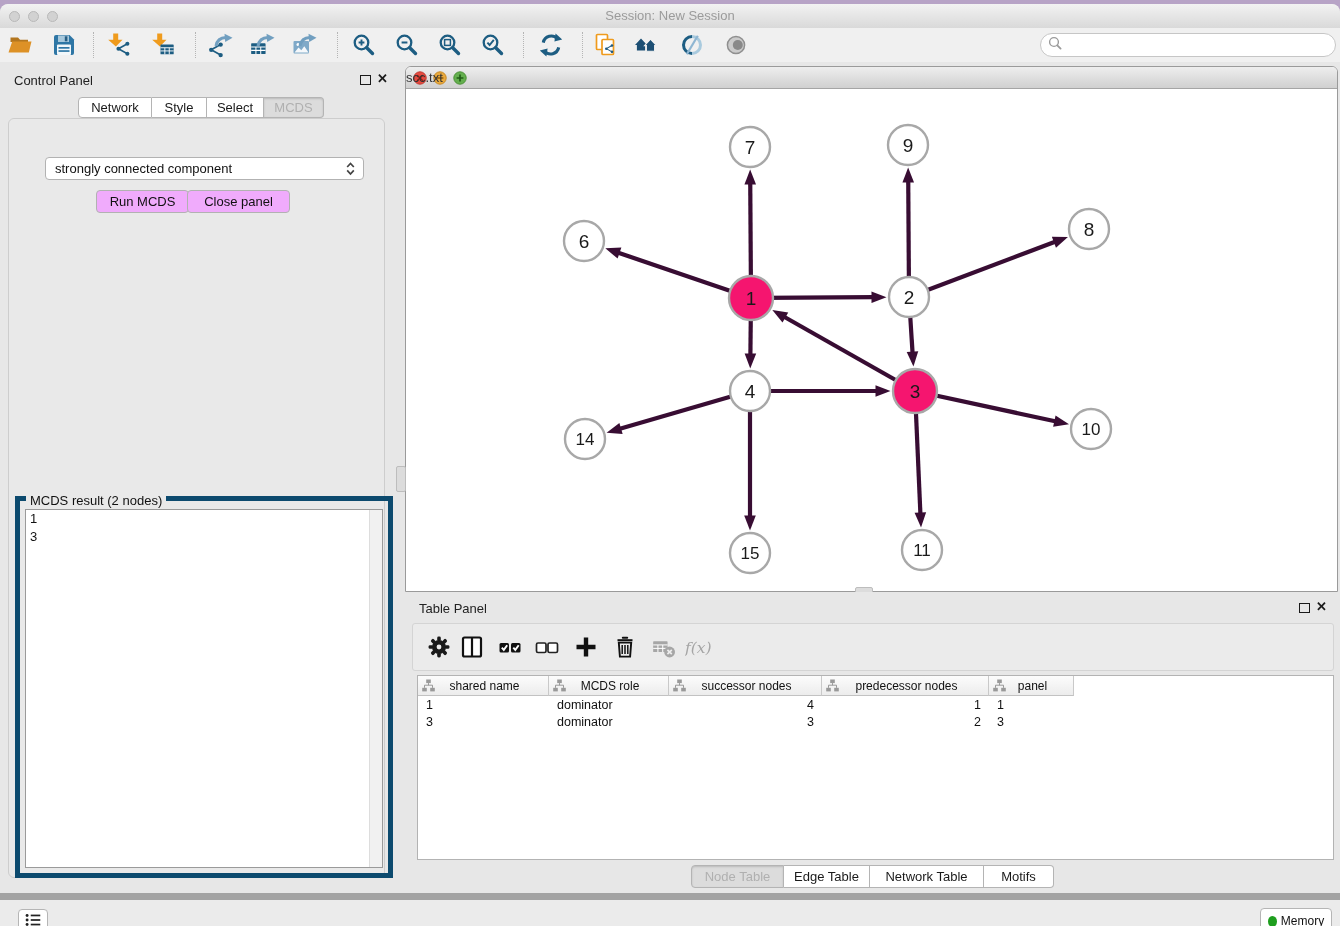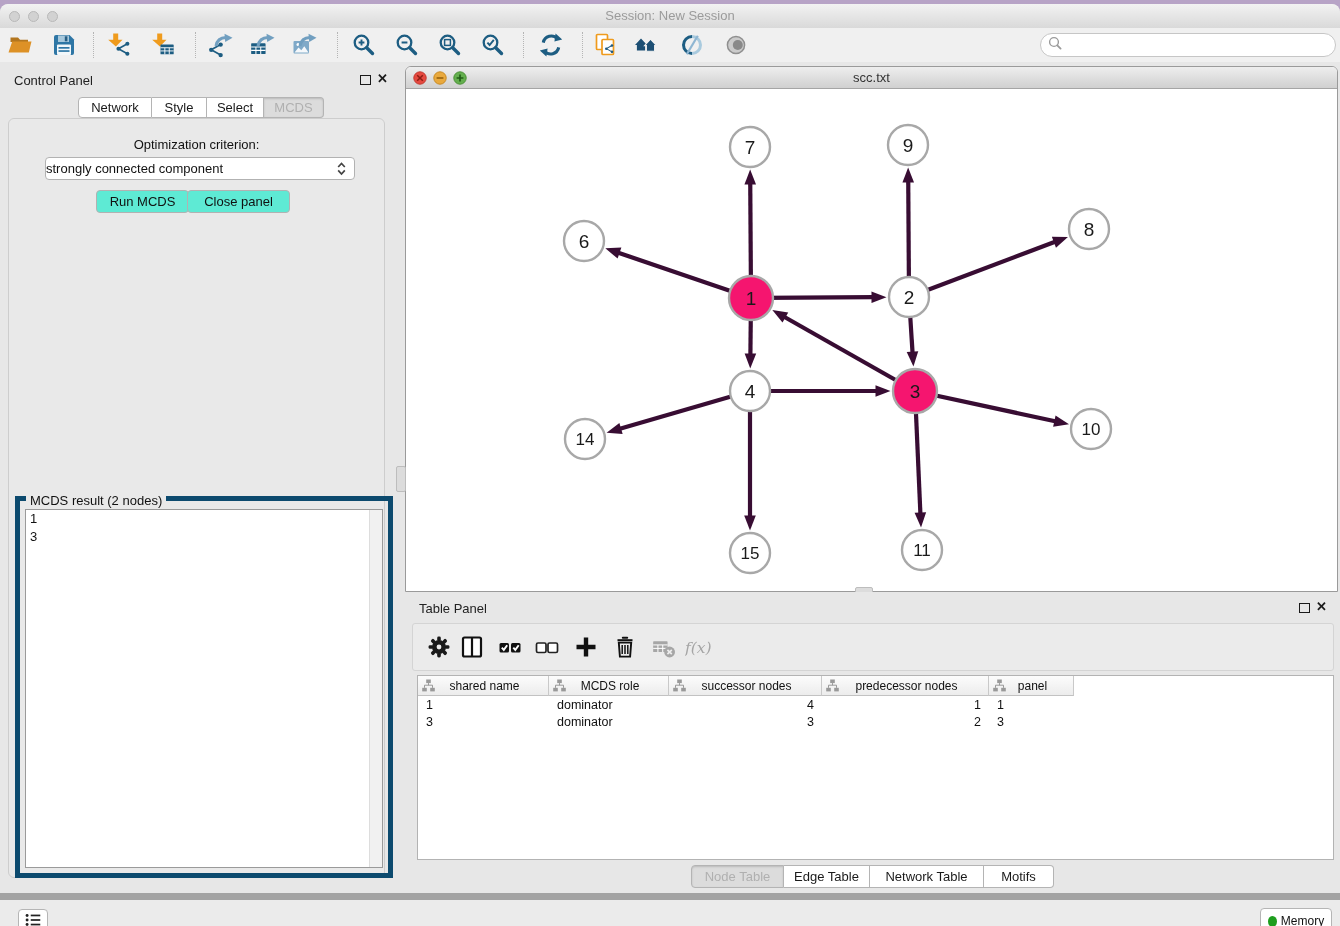--- a/index.html
+++ b/index.html
@@ -18,31 +18,31 @@
   #cp-title{left:14px;top:11px;font-size:13px;color:#222}
   .panel-float{width:9px;height:8px;border:1.6px solid #1a1a1a}
   .panel-close{font-size:13px;font-weight:bold;color:#1a1a1a;line-height:12px;display:block}
   #cp-tabs{left:78px;top:35px;height:21px;display:flex}
   .seg-tab{height:19px;border:1px solid #b4b4b4;border-left:none;background:#fff;font-size:13px;color:#1a1a1a;display:flex;align-items:center;justify-content:center}
   .seg-tab.first{border-left:1px solid #b4b4b4;border-radius:4px 0 0 4px}
   .seg-tab.last{border-radius:0 4px 4px 0}
   .seg-tab.disabled{background:#dcdcdc;color:#b0b0b0;box-shadow:inset 0 1px 2px rgba(0,0,0,.15)}
   #cp-body{left:8px;top:56px;width:375px;height:758px;background:#e9e9e9;border:1px solid #cdcdcd;border-radius:6px}
   #opt-label{left:0;top:18px;width:100%;text-align:center;font-size:13px;color:#111}
-  #criterion{left:36px;top:38px;width:308px;height:21px;background:#fff;border:1px solid #b2b2b2;border-radius:4px;font-size:13px;color:#111;display:flex;align-items:center;}
+  #criterion{left:36px;top:38px;width:308px;height:21px;background:#fff;border:1px solid #b2b2b2;border-radius:4px;font-size:13px;color:#111;display:flex;align-items:center;padding-left:9px}
   #criterion .spin{position:absolute;right:4px;top:2px}
-  .pbtn{height:21px;background:#5eead4;border:1px solid #b2b2b2;border-radius:4px;font-size:13px;color:#111;display:flex;align-items:center;justify-content:center}
+  .pbtn{height:21px;background:#f0abfc;border:1px solid #b2b2b2;border-radius:4px;font-size:13px;color:#111;display:flex;align-items:center;justify-content:center}
   #mcds-fieldset{left:6px;top:377px;width:368px;height:372px;border:5px solid #0c4a6e}
   #mcds-legend{position:absolute;top:-8px;left:6px;background:#e9e9e9;padding:0 4px;font-size:13px;color:#111}
   #mcds-list{position:absolute;left:5px;top:8px;right:5px;bottom:5px;background:#fff;border:1px solid #9a9a9a;font-size:13px;color:#111}
   #mcds-scroll{position:absolute;right:0;top:0;bottom:0;width:12px;background:#f1f1f1;border-left:1px solid #ddd}
   .mcds-line{padding:1px 0 0 4px;height:17px}
   #netwin{left:405px;top:4px;width:933px;height:526px;background:#fff;border:1px solid #9a9a9a;border-radius:6px 6px 0 0;box-sizing:border-box}
   #nw-titlebar{position:absolute;left:0;top:0;right:0;height:21px;background:linear-gradient(#eeeeee,#d0d0d0);border-bottom:1px solid #a5a5a5;border-radius:5px 5px 0 0}
-  #nw-title{position:absolute;width:100%;text-align:center;top:3px;font-size:13px;color:#333}
+  #nw-title{position:absolute;width:100%;top:3px;font-size:13px;color:#333}
   #graph-svg{position:absolute;left:0;top:21px}
   #tablepanel{left:405px;top:530px;width:935px;height:301px;background:#e7e7e7}
   #tp-title{left:14px;top:9px;font-size:13px;color:#222}
   #tp-toolbar{left:7px;top:31px;width:920px;height:46px;border:1px solid #d4d4d4;border-radius:3px;background:#ebebeb}
   .tp-btn{position:absolute;top:9px;width:30px;height:28px;display:flex;align-items:center;justify-content:center}
   #ntable{left:12px;top:83px;width:915px;height:183px;background:#fff;border:1px solid #b3b3b3;overflow:hidden}
   #thead{position:absolute;left:0;top:0;height:20px;display:flex}
   .th{box-sizing:border-box;height:20px;background:linear-gradient(#fcfcfc,#ececec);border-right:1px solid #c9c9c9;border-bottom:1px solid #c2c2c2;display:flex;align-items:center;font-size:12px;color:#111}
   .th .lbl{flex:1;text-align:center;padding-right:14px}
   .trow{position:absolute;left:0;display:flex;height:17px;font-size:12.5px;color:#111}
@@ -257,21 +257,20 @@
       <div class="abs" style="left:377px;top:11px">
           <span class="panel-close">✕</span>
         </div>
       <div id="cp-tabs" class="abs">
           <div class="seg-tab first" style="width: 72px;">Network</div>
           <div class="seg-tab" style="width: 54px;">Style</div>
           <div class="seg-tab" style="width: 56px;">Select</div>
           <div class="seg-tab last disabled" style="width: 59px;">MCDS</div>
         </div>
       <div id="cp-body" class="abs">
-        <div id="opt-label" class="abs">Optimization criterion:</div>
         <div id="criterion" class="abs">
           <span>strongly connected component</span>
           <span class="spin" id="spin-ic"><svg width="17" height="17" viewBox="0 0 17 17">
                 <path d="M5.2 7 L8.5 3.4 11.8 7" stroke="#444" stroke-width="1.7" fill="none"></path>
                 <path d="M5.2 10.4 L8.5 14 11.8 10.4" stroke="#444" stroke-width="1.7" fill="none"></path>
               </svg></span>
         </div>
         <div class="pbtn abs" style="left:87px;top:71px;width:91px">Run MCDS</div>
         <div class="pbtn abs" style="left:178px;top:71px;width:101px">Close panel</div>
         <div id="mcds-fieldset" class="abs">

